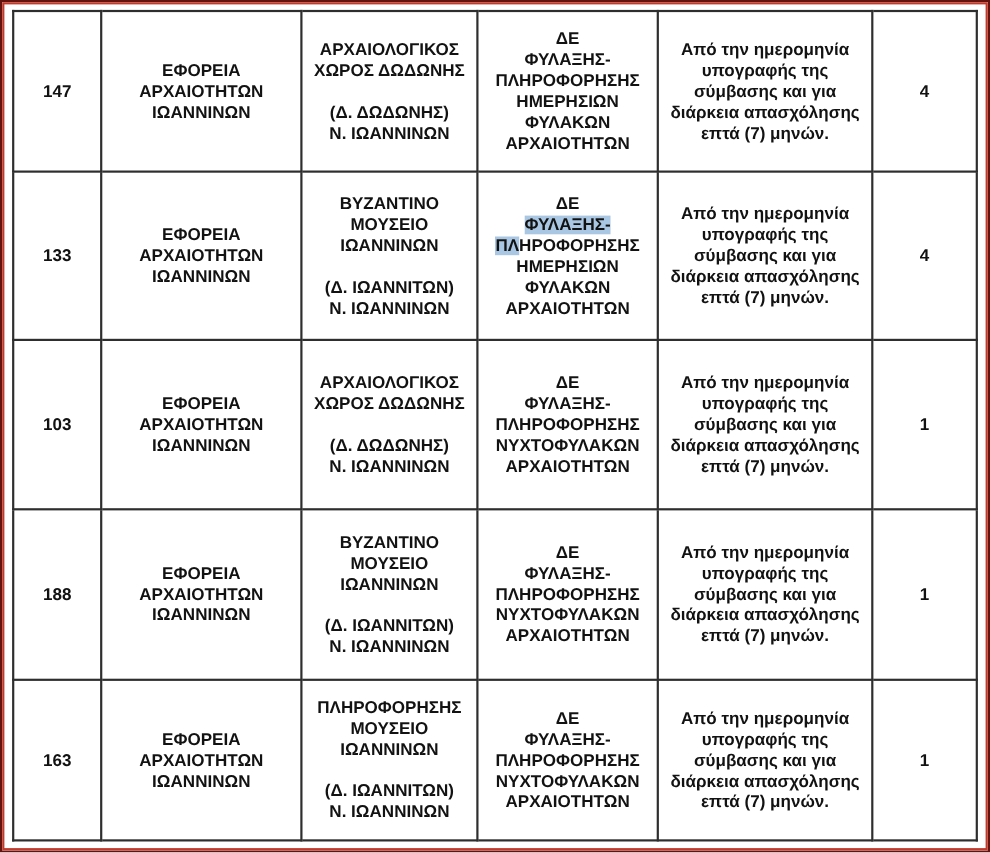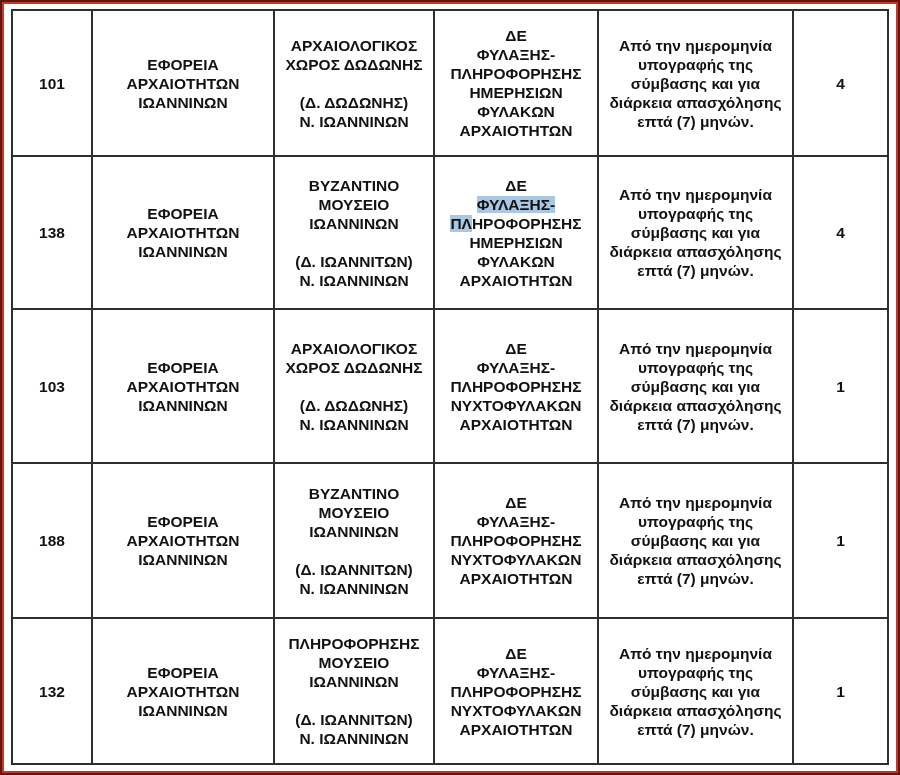--- a/index.html
+++ b/index.html
@@ -44,21 +44,21 @@
       <colgroup>
         <col style="width:80px">
           <col style="width:182px">
           <col style="width:160px">
         <col style="width:164px">
           <col style="width:195px">
           <col style="width:95px">
       </colgroup>
       <tbody id="rows">
           <tr style="height: 146px;">
-            <td>101</td>
+            <td>147</td>
             <td>
               <div class="line">ΕΦΟΡΕΙΑ</div>
               <div class="line">ΑΡΧΑΙΟΤΗΤΩΝ</div>
               <div class="line">ΙΩΑΝΝΙΝΩΝ</div>
             </td>
             <td>
               <div class="line">ΑΡΧΑΙΟΛΟΓΙΚΟΣ</div>
               <div class="line">ΧΩΡΟΣ ΔΩΔΩΝΗΣ</div>
               <div class="para-gap"></div>
               <div class="line">(Δ. ΔΩΔΩΝΗΣ)</div>
@@ -75,21 +75,21 @@
             <td>
               <div class="line">Από την ημερομηνία</div>
               <div class="line">υπογραφής της</div>
               <div class="line">σύμβασης και για</div>
               <div class="line">διάρκεια απασχόλησης</div>
               <div class="line">επτά (7) μηνών.</div>
             </td>
             <td>4</td>
           </tr>
           <tr style="height: 153px;">
-            <td>138</td>
+            <td>133</td>
             <td>
               <div class="line">ΕΦΟΡΕΙΑ</div>
               <div class="line">ΑΡΧΑΙΟΤΗΤΩΝ</div>
               <div class="line">ΙΩΑΝΝΙΝΩΝ</div>
             </td>
             <td>
               <div class="line">ΒΥΖΑΝΤΙΝΟ</div>
               <div class="line">ΜΟΥΣΕΙΟ</div>
               <div class="line">ΙΩΑΝΝΙΝΩΝ</div>
               <div class="para-gap"></div>
@@ -168,21 +168,21 @@
             <td>
               <div class="line">Από την ημερομηνία</div>
               <div class="line">υπογραφής της</div>
               <div class="line">σύμβασης και για</div>
               <div class="line">διάρκεια απασχόλησης</div>
               <div class="line">επτά (7) μηνών.</div>
             </td>
             <td>1</td>
           </tr>
           <tr style="height: 146px;">
-            <td>132</td>
+            <td>163</td>
             <td>
               <div class="line">ΕΦΟΡΕΙΑ</div>
               <div class="line">ΑΡΧΑΙΟΤΗΤΩΝ</div>
               <div class="line">ΙΩΑΝΝΙΝΩΝ</div>
             </td>
             <td>
               <div class="line">ΠΛΗΡΟΦΟΡΗΣΗΣ</div>
               <div class="line">ΜΟΥΣΕΙΟ</div>
               <div class="line">ΙΩΑΝΝΙΝΩΝ</div>
               <div class="para-gap"></div>

